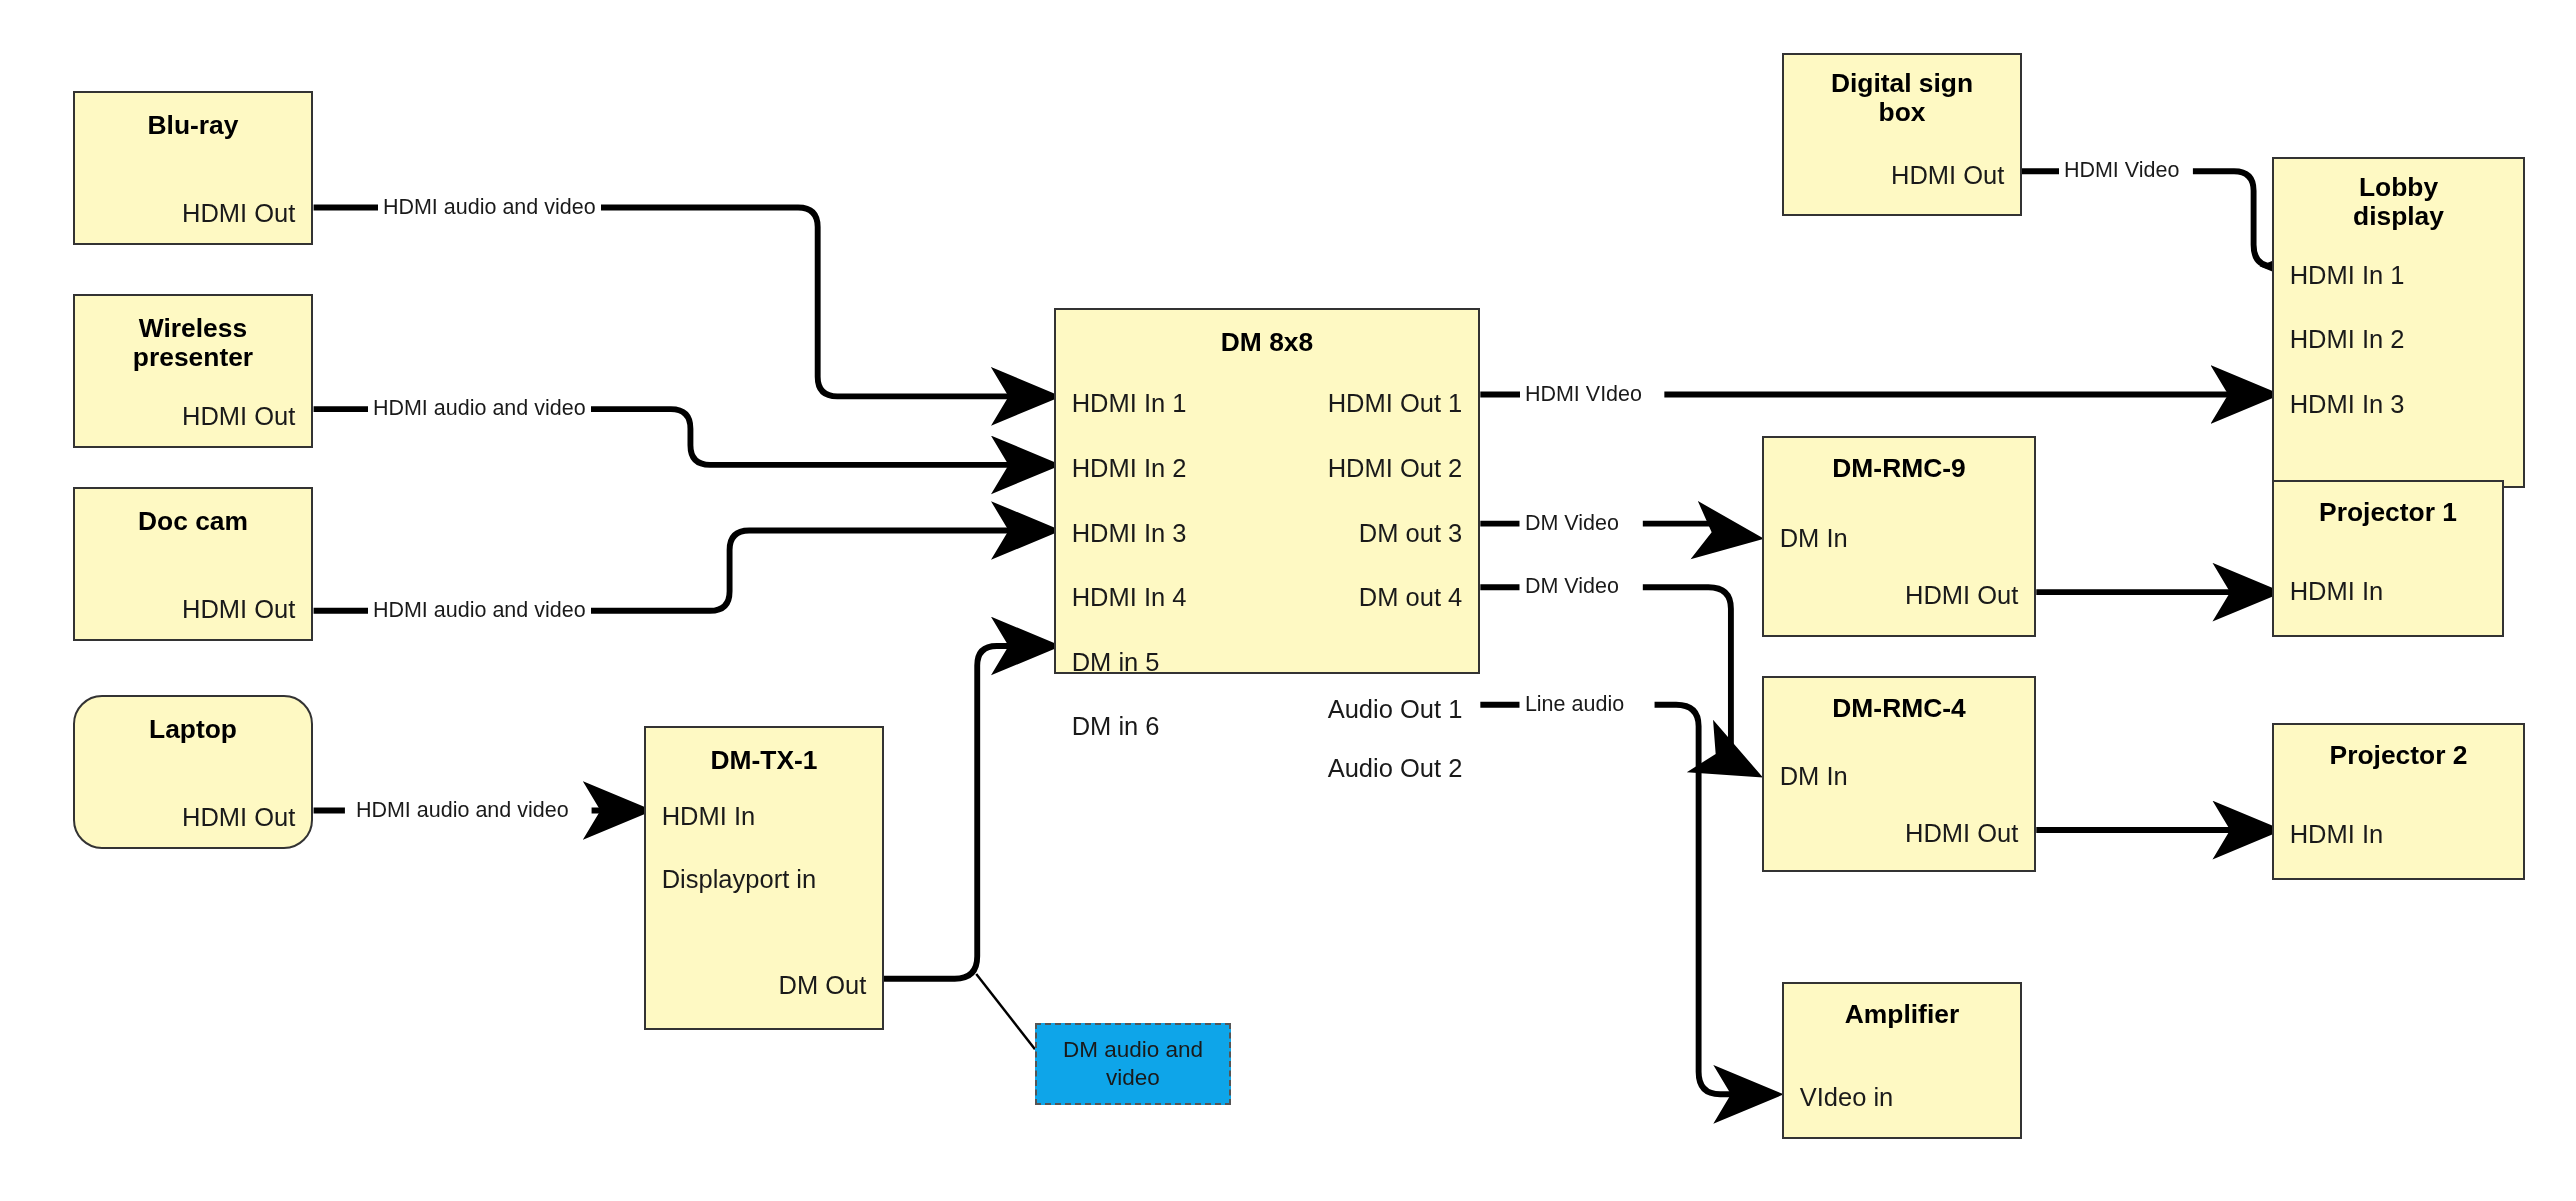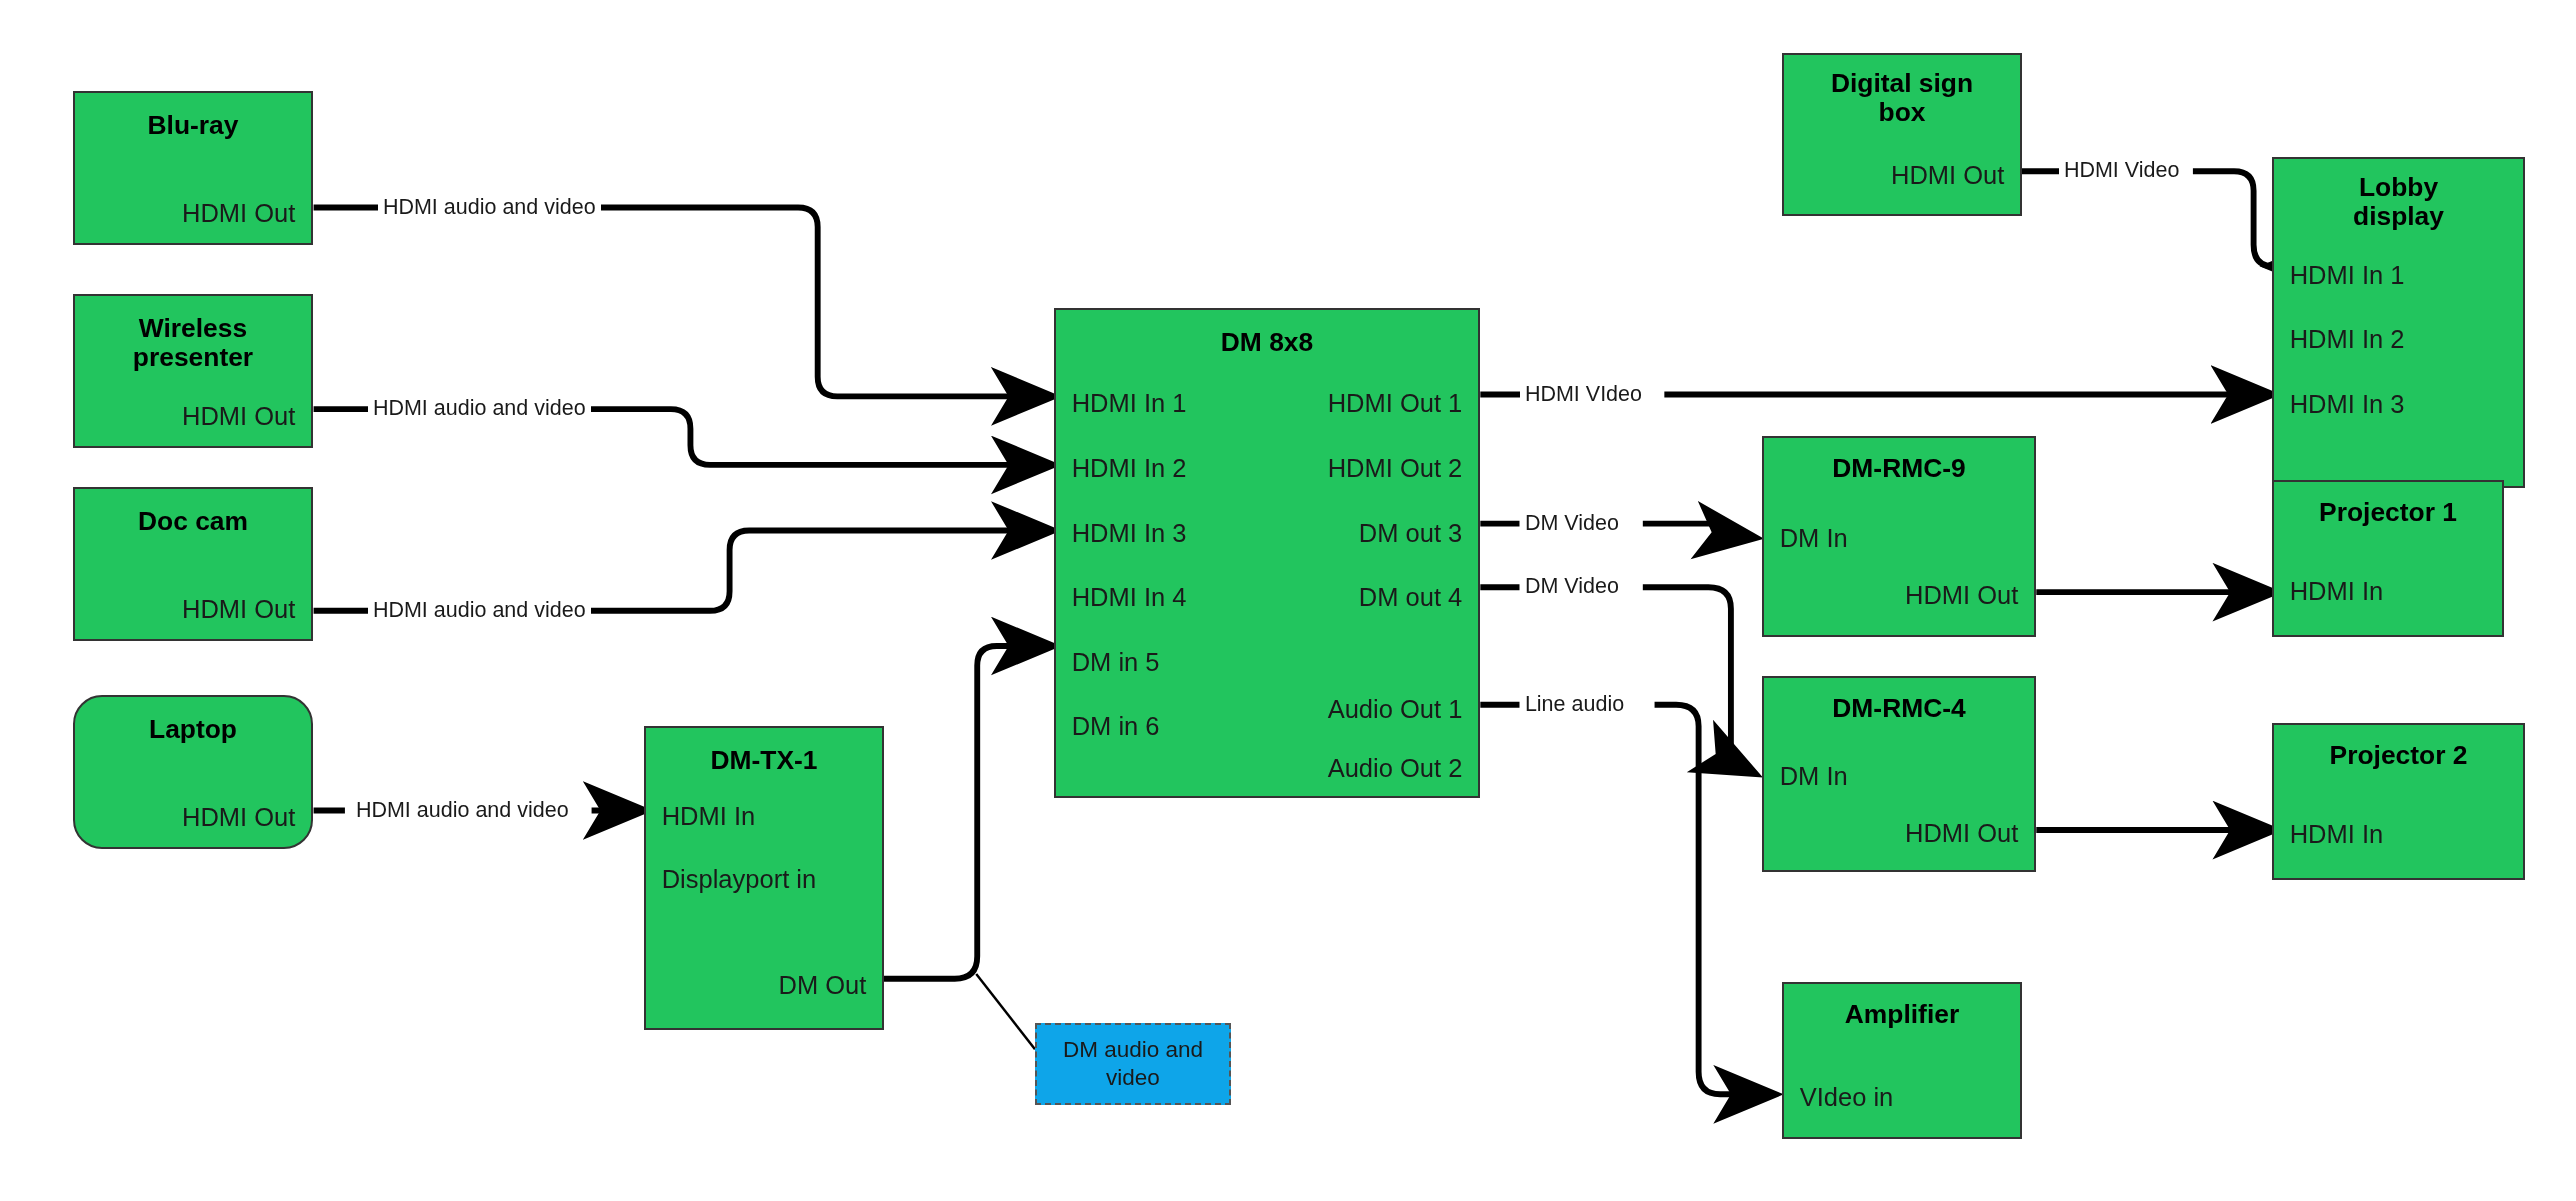--- a/index.html
+++ b/index.html
@@ -22,21 +22,21 @@
     position: absolute;
     left: 0;
     top: 0;
     width: 2576px;
     height: 1201px;
     pointer-events: none;
   }
   .node {
     position: absolute;
     box-sizing: border-box;
-    background: #22c55e;
+    background: #fef9c3;
     border: 2.9px solid #333333;
     z-index: 5;
   }
   .node-title {
     position: absolute;
     left: 0;
     right: 0;
     text-align: center;
     font-weight: bold;
     font-size: 26.4px;
@@ -137,21 +137,21 @@
     <div class="port right" style="top:108px;">HDMI Out</div>
   </div>
 
   <div class="node" style="left:644px; top:726px; width:240px; height:304px;">
     <div class="node-title" style="top:17.6px;">DM-TX-1</div>
     <div class="port left" style="top:76px;">HDMI In</div>
     <div class="port left" style="top:139px;">Displayport in</div>
     <div class="port right" style="top:245px;">DM Out</div>
   </div>
 
-  <div class="node" style="left:1054px; top:308px; width:426px; height:490px;">
+  <div class="node" style="left:1054px; top:308px; width:426px; height:366px;">
     <div class="node-title" style="top:17.6px;">DM 8x8</div>
 
     <div class="port left" style="top:81px;">HDMI In 1</div>
     <div class="port left" style="top:146px;">HDMI In 2</div>
     <div class="port left" style="top:211px;">HDMI In 3</div>
     <div class="port left" style="top:275px;">HDMI In 4</div>
     <div class="port left" style="top:340px;">DM in 5</div>
     <div class="port left" style="top:404px;">DM in 6</div>
 
     <div class="port right" style="top:81px;">HDMI Out 1</div>

